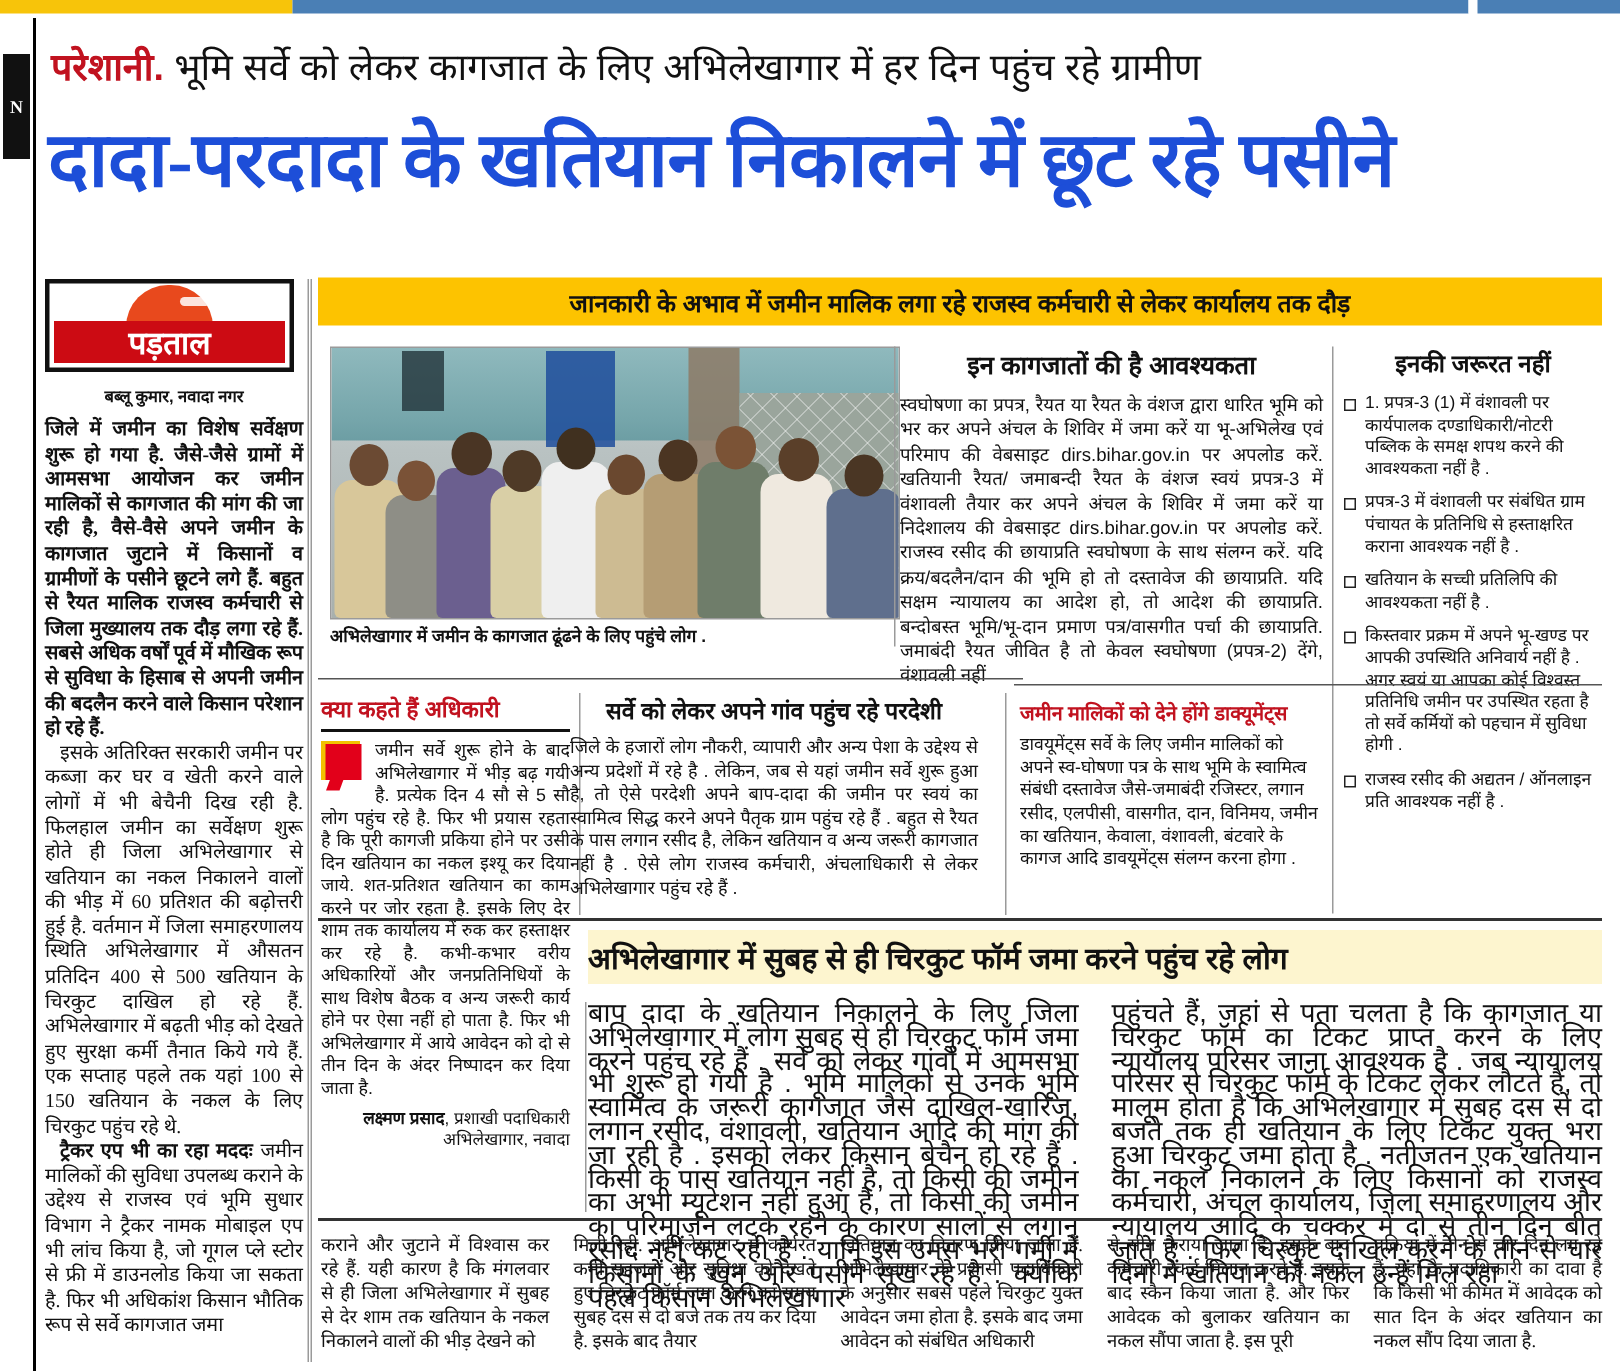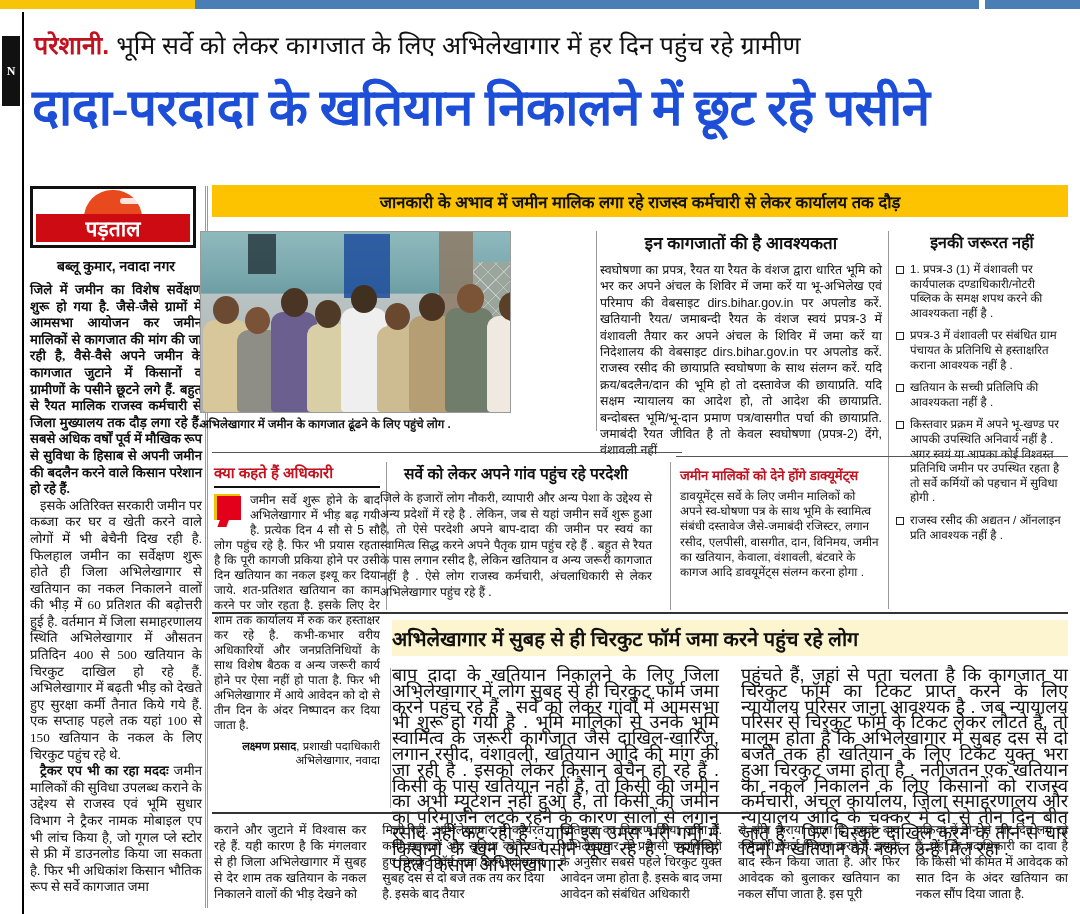--- a/index.html
+++ b/index.html
@@ -73,36 +73,36 @@
     content:""; position:absolute; right:2px; top:8px; width:20px; height:6px;
     background:#fff; border-radius:3px; opacity:.85;
   }
   .padtal-red {
     position:absolute; left:3px; right:3px; bottom:3px; height:28px;
     background:#cc0b13; color:#fff; display:flex; align-items:center; justify-content:center;
     font-family:"Liberation Sans","DejaVu Sans",sans-serif; font-weight:bold; font-size:21px;
   }
   .byline {
     text-align:center; font-family:"Liberation Sans","DejaVu Sans",sans-serif;
-    font-weight:bold; font-size:14px; margin:8px 0 7px 0; color:#111;
+    font-weight:bold; font-size:11px; margin:8px 0 7px 0; color:#111;
   }
   .leftbody {
     font-size:13.2px; line-height:16.6px; text-align:justify;
     font-family:"Liberation Serif","DejaVu Serif",serif;
   }
   .leftbody p { margin:0 0 0 0; text-indent:10px; }
   .leftbody p.first { text-indent:0; }
   .leftbody b { font-weight:bold; }
   .dropbold { font-weight:bold; }
 
   .vrule { position:absolute; background:#9a9a9a; width:1px; }
   .hrule { position:absolute; background:#555; height:1px; }
 
   
-  .photo-wrap { position:absolute; left:200px; top:231px; width:311px; height:182px; }
+  .photo-wrap { position:absolute; left:220px; top:231px; width:380px; height:182px; }
   .photo {
     width:100%; height:100%; border:1px solid #9a9a9a; overflow:hidden; position:relative;
     background:linear-gradient(180deg,#cfd8d8 0%,#b9c2c2 38%,#a8b0ad 100%);
   }
   .ph-wall { position:absolute; inset:0; background:
       linear-gradient(180deg,#8fb9bd 0%, #76a6ab 26%, #6d9ea4 34%, #ffffff00 34.5%);
   }
   .ph-door { position:absolute; left:143px; top:2px; width:46px; height:64px; background:#1f4e9c; opacity:.85; }
   .ph-door2{ position:absolute; left:47px; top:2px; width:28px; height:40px; background:#22333a; opacity:.8;}
   .ph-pillar{ position:absolute; left:238px; top:0; width:34px; height:118px; background:#8d7a66; opacity:.85;}

